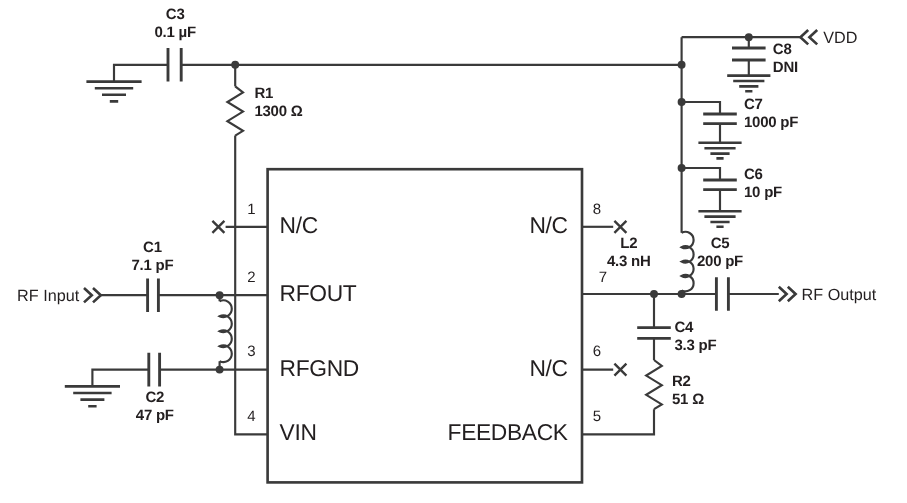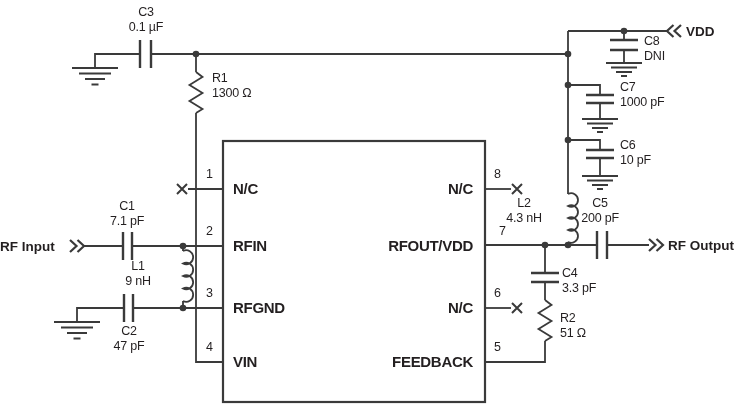--- a/index.html
+++ b/index.html
@@ -1,29 +1,29 @@
 <!DOCTYPE html>
 <html><head>
 <meta charset="utf-8">
 <style>
   html,body{margin:0;padding:0;background:#ffffff;}
   .stage{
     position:relative;width:756px;height:419px;background:#ffffff;overflow:hidden;
     font-family:"Liberation Sans", sans-serif;color:#231f20;
   }
   .stage svg{position:absolute;left:0;top:0;}
-  .lbl{position:absolute;font-size:12.5px;font-weight:normal;line-height:14.5px;letter-spacing:-0.2px;white-space:nowrap;}
+  .lbl{position:absolute;font-size:12.5px;font-weight:bold;line-height:14.5px;letter-spacing:-0.2px;white-space:nowrap;}
   .lbl.center{transform:translateX(-50%);text-align:center;}
   .lbl.right{text-align:center;}
-  .pin-name{position:absolute;font-size:15px;font-weight:bold;line-height:15px;letter-spacing:-0.3px;white-space:nowrap;}
+  .pin-name{position:absolute;font-size:19px;font-weight:normal;line-height:15px;letter-spacing:-0.3px;white-space:nowrap;}
   .pin-name.right{text-align:right;}
   .pin-num{position:absolute;font-size:12.5px;font-weight:normal;line-height:14px;white-space:nowrap;}
   .pin-num.right-align{text-align:right;}
-  .port{position:absolute;font-size:13.5px;font-weight:bold;line-height:15px;white-space:nowrap;}
-  .port.right{text-align:left;}
+  .port{position:absolute;font-size:13.5px;font-weight:normal;line-height:15px;white-space:nowrap;}
+  .port.right{text-align:right;}
 </style>
 </head>
 <body>
 
 <div class="stage">
 
   <svg width="756" height="419" viewBox="0 0 756 419">
     <g stroke="#3a3a3a" stroke-width="1.8" fill="none">
 
       <path d="M95,68 V54 H140"></path>
@@ -109,43 +109,38 @@
   <div class="pin-num right-align" style="left:163px;top:167px;width:50px">1</div>
   <div class="pin-num right-align" style="left:163px;top:224px;width:50px">2</div>
   <div class="pin-num right-align" style="left:163px;top:286px;width:50px">3</div>
   <div class="pin-num right-align" style="left:163px;top:340px;width:50px">4</div>
   <div class="pin-num" style="left:494px;top:167px">8</div>
   <div class="pin-num" style="left:499px;top:224px">7</div>
   <div class="pin-num" style="left:494px;top:286px">6</div>
   <div class="pin-num" style="left:494px;top:340px">5</div>
 
   <div class="pin-name" style="left:233px;top:181px">N/C</div>
-  <div class="pin-name" style="left:233px;top:238px">RFIN</div>
+  <div class="pin-name" style="left:233px;top:238px">RFOUT</div>
   <div class="pin-name" style="left:233px;top:300px">RFGND</div>
   <div class="pin-name" style="left:233px;top:354px">VIN</div>
   <div class="pin-name right" style="left:373px;top:181px;width:100px">N/C</div>
-  <div class="pin-name right" style="left:373px;top:238px;width:100px">RFOUT/VDD</div>
   <div class="pin-name right" style="left:373px;top:300px;width:100px">N/C</div>
   <div class="pin-name right" style="left:373px;top:354px;width:100px">FEEDBACK</div>
 
   <div class="lbl center" style="left:146px;top:5px">
     <div>C3</div>
     <div>0.1 µF</div>
   </div>
   <div class="lbl" style="left:212px;top:71px">
     <div>R1</div>
     <div>1300 Ω</div>
   </div>
   <div class="lbl center" style="left:127px;top:199px">
     <div>C1</div>
     <div>7.1 pF</div>
-  </div>
-  <div class="lbl right" style="left:103px;top:259px;width:70px">
-    <div>L1</div>
-    <div>9 nH</div>
   </div>
   <div class="lbl center" style="left:129px;top:324px">
     <div>C2</div>
     <div>47 pF</div>
   </div>
   <div class="lbl" style="left:644px;top:34px">
     <div>C8</div>
     <div>DNI</div>
   </div>
   <div class="lbl" style="left:620px;top:80px">

